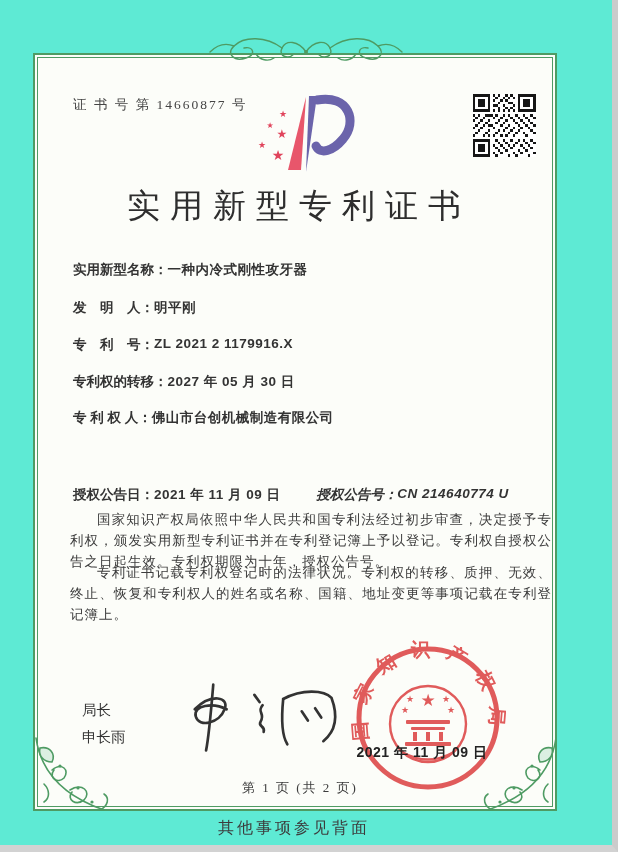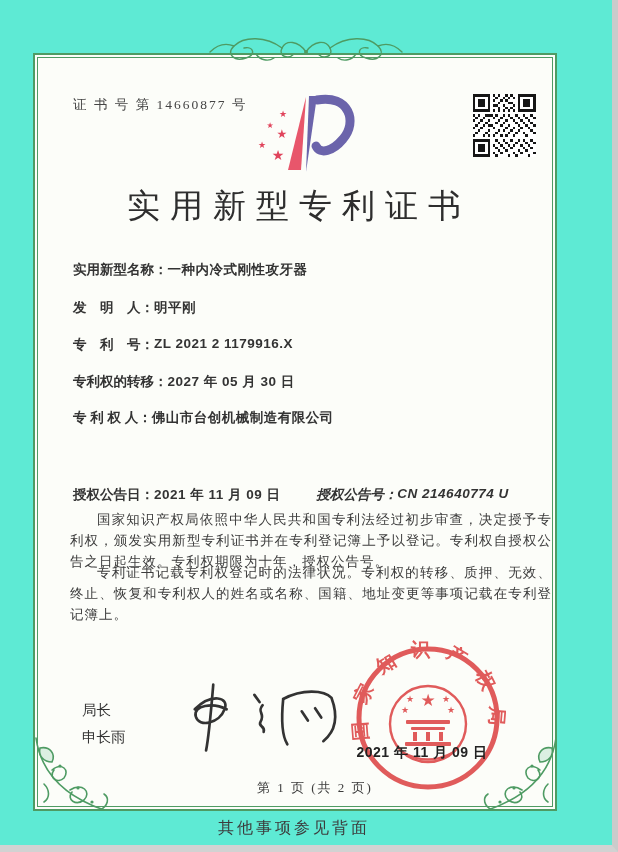--- a/index.html
+++ b/index.html
@@ -38,21 +38,21 @@
   .para-0{top:509px}.para-1{top:562px}
   .signer{position:absolute;left:82px;top:697px;font-size:14.5px;line-height:27px;color:#333;}
   .signature{position:absolute;left:168px;top:678px;}
   .seal{position:absolute;left:350px;top:640px;opacity:.9;}
   .seal-date{
     position:absolute;left:344px;top:744px;width:156px;text-align:center;
     font-size:14px;font-weight:600;color:#222;letter-spacing:.5px;
   }
   .page-no{
     position:absolute;left:33px;top:779px;width:534px;text-align:center;
-    font-family:"Liberation Serif",serif;font-size:13px;color:#3c3c3c;letter-spacing:2px;padding-left:15px;
+    font-family:"Liberation Serif",serif;font-size:13px;color:#3c3c3c;letter-spacing:2px;
   }
   .back-note{
     position:absolute;left:33px;top:818px;width:522px;text-align:center;
     font-family:"Liberation Serif",serif;font-size:16px;color:#3c3c3c;letter-spacing:3px;
   }
 </style>
 </head>
 <body>
 
 <div class="page">

